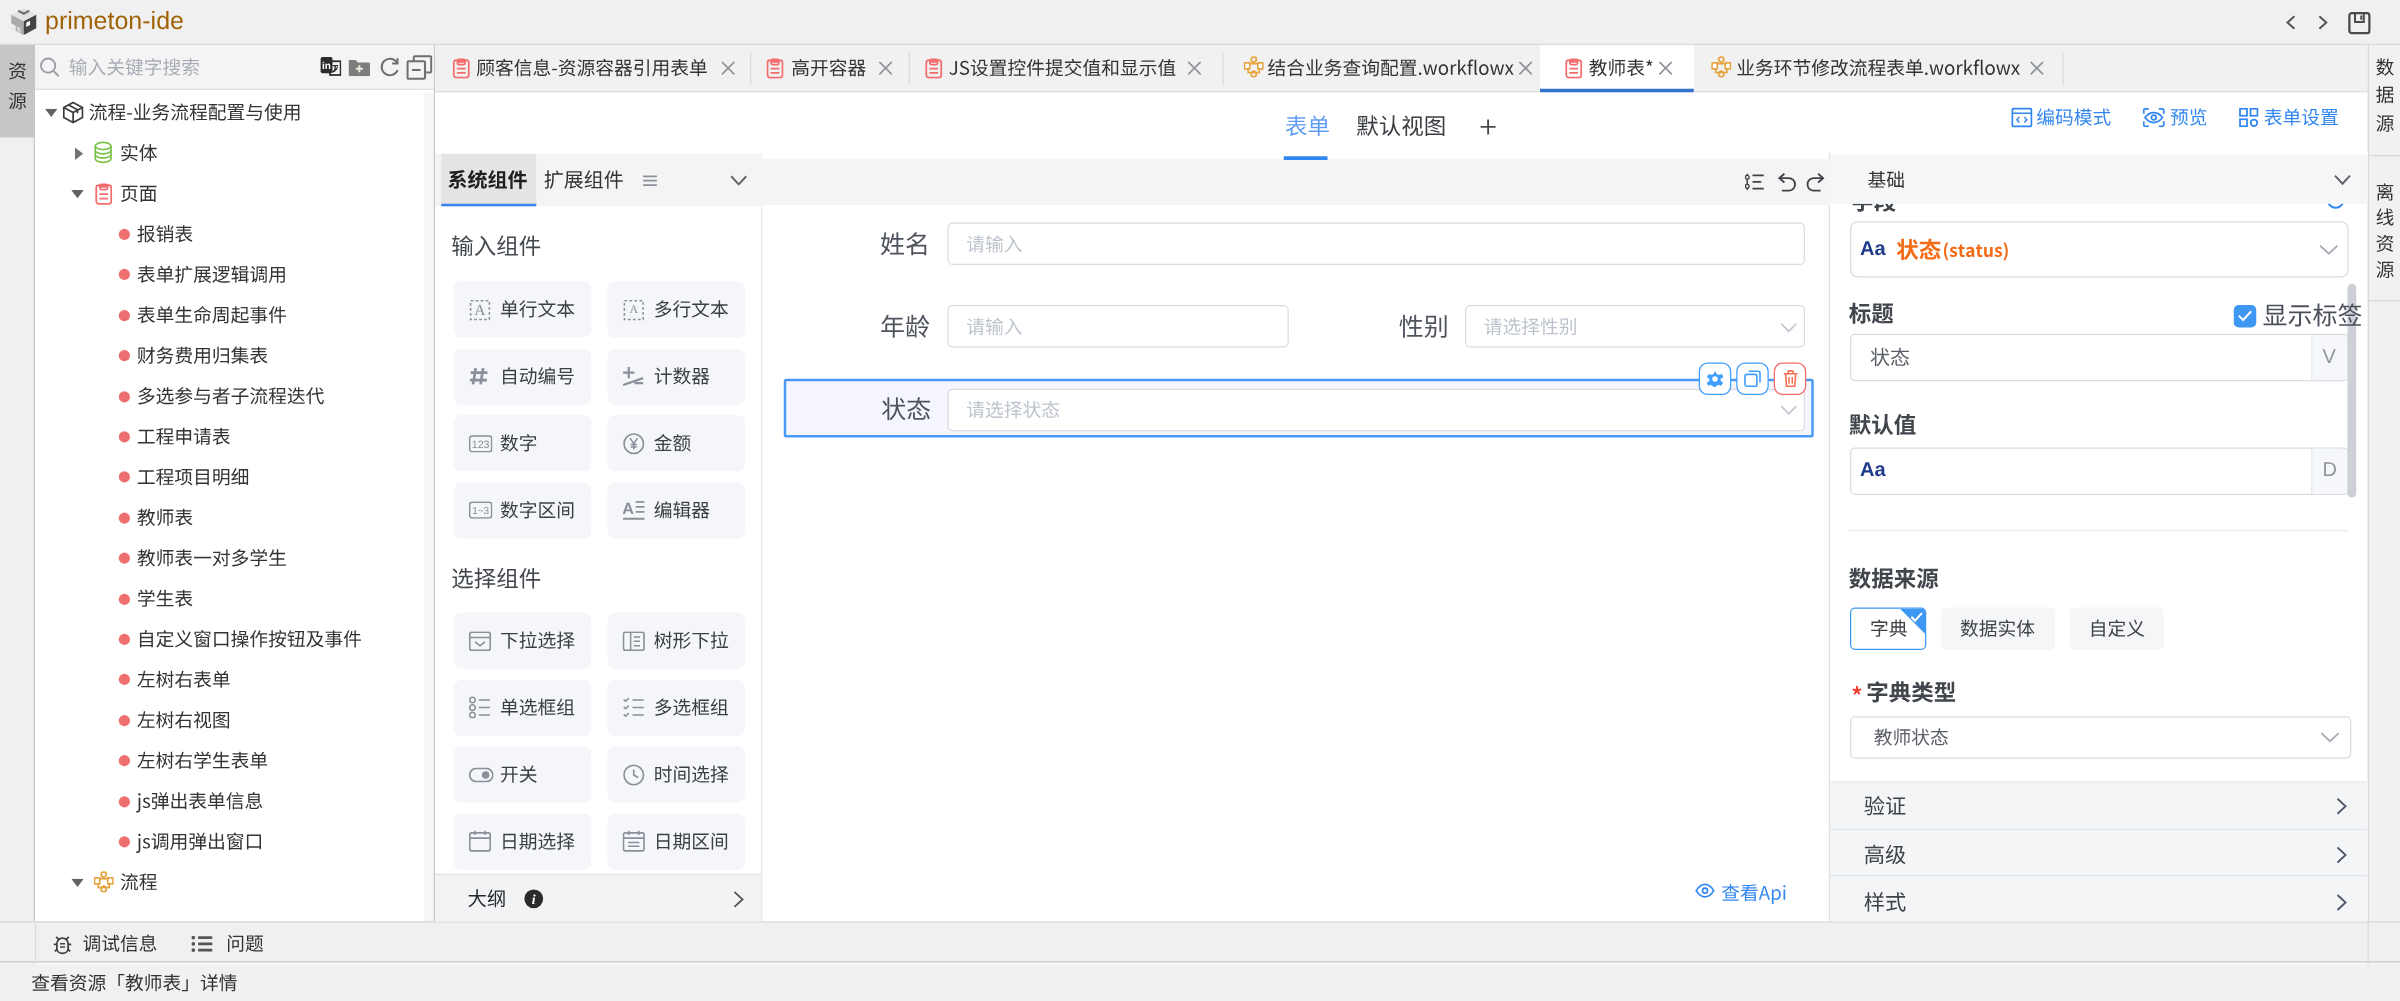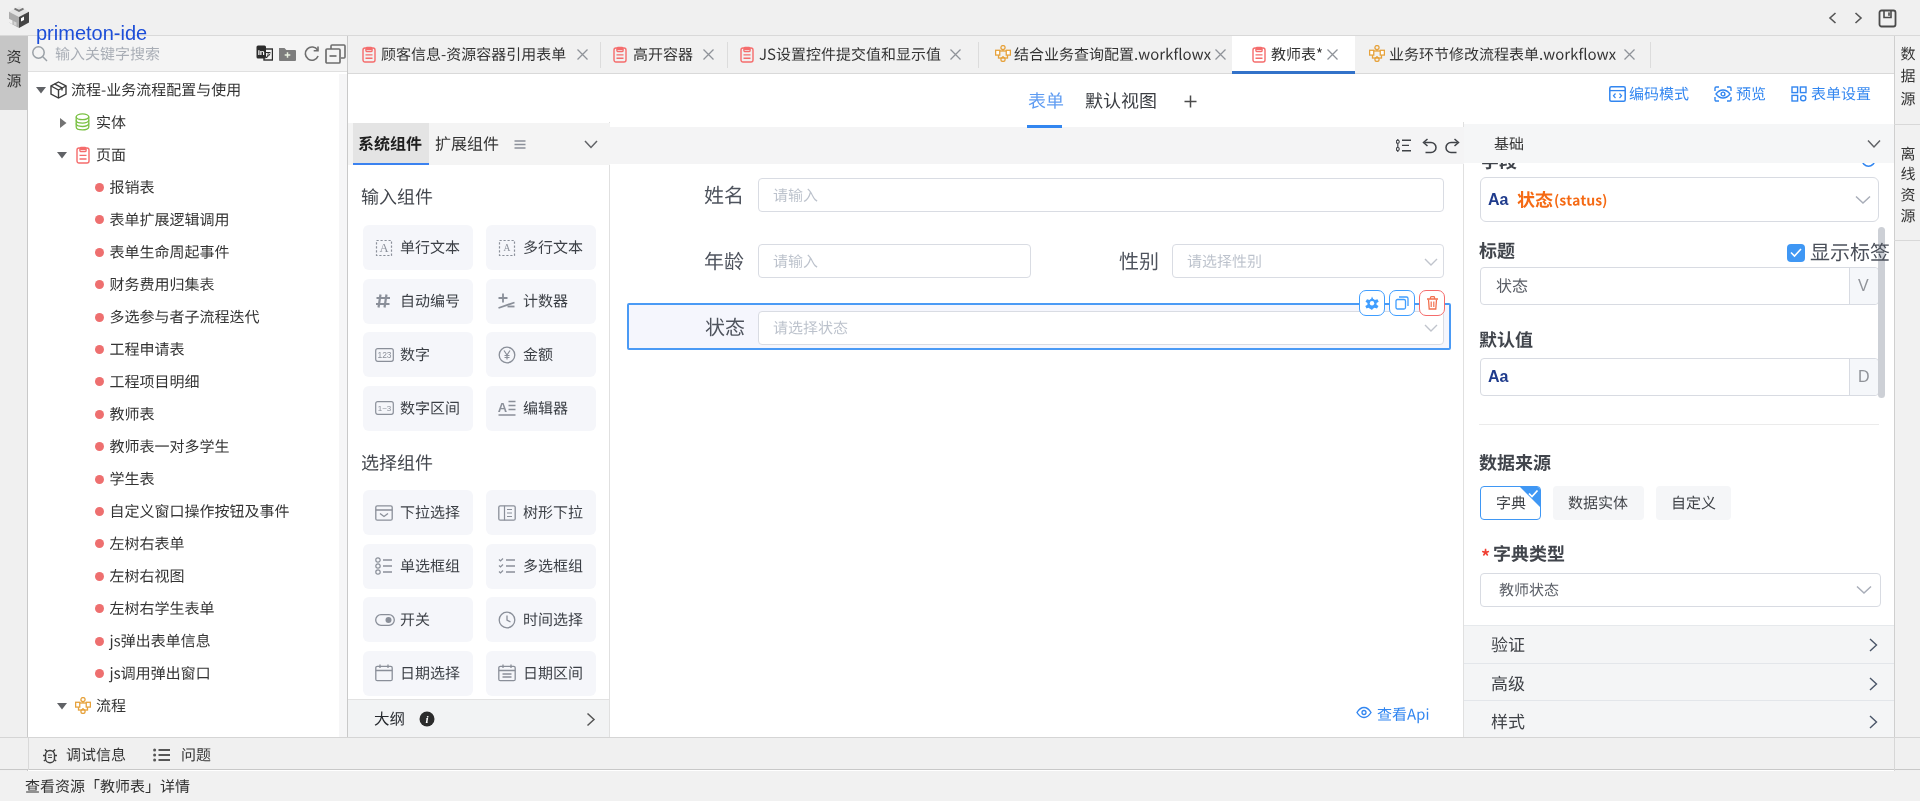--- a/index.html
+++ b/index.html
@@ -69,21 +69,21 @@
     <div style="position:absolute;left:1849px;top:268px;width:29px;height:36px;background:#f5f7fa;border-left:1px solid #d8dbe2;border-radius:0 4px 4px 0;box-sizing:border-box"></div>
     <div style="position:absolute;left:1480px;top:358px;width:399px;height:38px;background:#fff;border:1px solid #d8dbe2;border-radius:4px;box-sizing:border-box"></div>
     <div style="position:absolute;left:1849px;top:359px;width:29px;height:36px;background:#f5f7fa;border-left:1px solid #d8dbe2;border-radius:0 4px 4px 0;box-sizing:border-box"></div>
     <div style="position:absolute;left:1479px;top:424px;width:400px;height:1px;background:#ebebeb"></div>
     <div style="position:absolute;left:1553px;top:486px;width:91px;height:34px;background:#f5f6f8;border-radius:4px"></div>
     <div style="position:absolute;left:1656px;top:486px;width:75px;height:34px;background:#f5f6f8;border-radius:4px"></div>
     <div style="position:absolute;left:1480px;top:573px;width:401px;height:34px;background:#fff;border:1px solid #d8dbe2;border-radius:4px;box-sizing:border-box"></div>
     <div style="position:absolute;left:1464px;top:625px;width:430px;height:112px;background:#f4f5f6;border-top:1px solid #e6e9ec;box-sizing:border-box"></div>
     <div style="position:absolute;left:1464px;top:663px;width:430px;height:1px;background:#e3e6ea"></div>
     <div style="position:absolute;left:1464px;top:700px;width:430px;height:1px;background:#e3e6ea"></div>
-<div style="position:absolute;left:36px;top:33px;transform:translateY(-50%);font-size:20px;color:#1d4ed8;font-weight:normal;white-space:pre;">primeton-ide</div>
+<div style="position:absolute;left:36px;top:18px;transform:translateY(-50%);font-size:20px;color:#a16207;font-weight:normal;white-space:pre;">primeton-ide</div>
     <div style="position:absolute;left:1488px;top:200px;transform:translateY(-50%);font-size:16px;color:#1f3b8c;font-weight:bold;white-space:pre;">Aa</div>
     <div style="position:absolute;left:1858px;top:286px;transform:translateY(-50%);font-size:16px;color:#909399;font-weight:normal;white-space:pre;">V</div>
     <div style="position:absolute;left:1488px;top:377px;transform:translateY(-50%);font-size:16px;color:#1f3b8c;font-weight:bold;white-space:pre;">Aa</div>
     <div style="position:absolute;left:1858px;top:377px;transform:translateY(-50%);font-size:16px;color:#909399;font-weight:normal;white-space:pre;">D</div>
 <svg style="position:absolute;left:8px;top:5px" width="22" height="27" viewBox="0 0 22 27" fill="none">
       <path d="M11 1.5 L21 6.8 L21 17.5 L11 23 L1 17.5 L1 6.8 Z" fill="#ececec"></path>
 <path d="M11 1.5 L21 6.8 L11 12 L1 6.8 Z" fill="#e3e3e3"></path>
 <path d="M1 6.8 L11 12 L11 23 L1 17.5 Z" fill="#ababab"></path>
 <path d="M11 12 L21 6.8 L21 17.5 L11 23 Z" fill="#454545"></path>
 <path d="M6.5 3.6 L11 5.9 L15.5 3.6" stroke="#757575" stroke-width="1.8" fill="none"></path>

